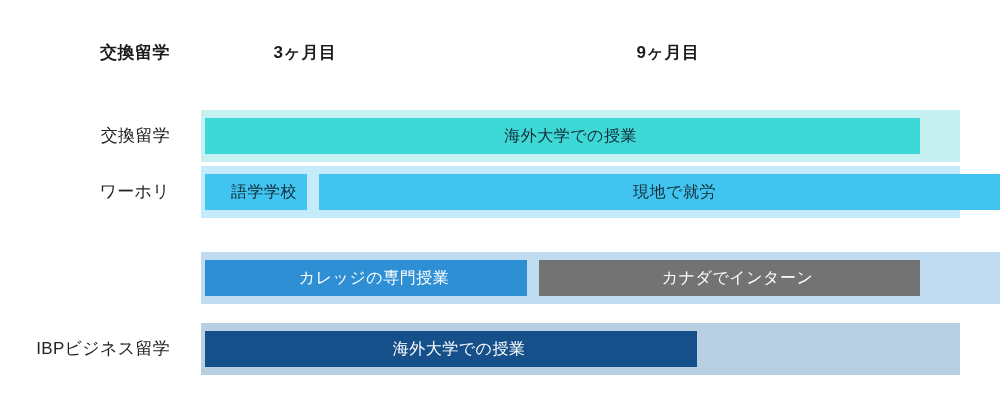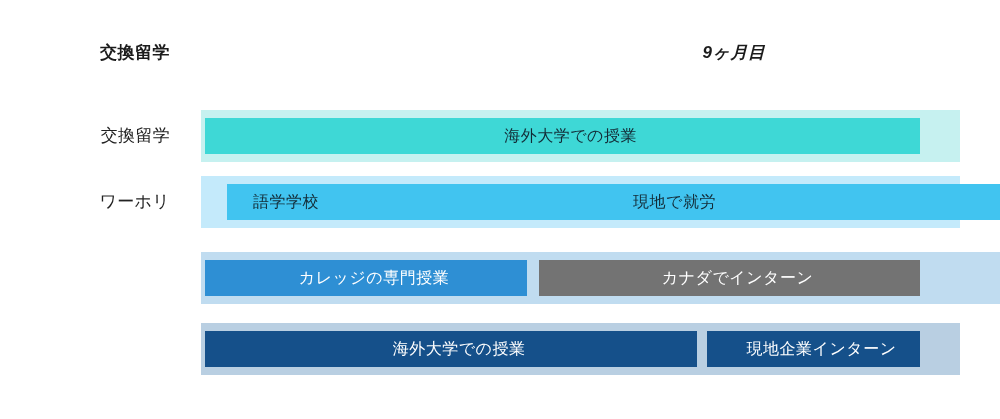--- a/index.html
+++ b/index.html
@@ -94,61 +94,62 @@
 </style>
 </head>
 <body>
 
 <div id="timeline-figure">
 
   <div class="axis-header">
     <div class="axis-tick" style="left: 135px;">
       <span>交換留学</span>
     </div>
-    <div class="axis-tick" style="left: 734px; font-style: italic;">
+    <div class="axis-tick" style="left: 305px;">
+      <span>3ヶ月目</span>
+    </div>
+    <div class="axis-tick" style="left: 668px;">
       <span>9ヶ月目</span>
     </div>
   </div>
 
   <div class="row" style="top: 110px;">
     <div class="row-label">交換留学</div>
     <div class="track" style="left: 201px; width: 759px; background: rgb(198, 241, 240);">
       <div class="seg" style="left: 4px; width: 715px; background: rgb(62, 216, 214); color: rgb(19, 43, 54);">
         <span class="seg-label">海外大学での授業</span>
       </div>
     </div>
   </div>
 
-  <div class="row" style="top: 176px;">
+  <div class="row" style="top: 166px;">
     <div class="row-label">ワーホリ</div>
     <div class="track" style="left: 201px; width: 759px; background: rgb(196, 234, 251);">
-      <div class="seg" style="left: 4px; width: 102px; background: rgb(65, 196, 240); color: rgb(19, 43, 54); margin-left: 22px;">
+      <div class="seg" style="left: 4px; width: 102px; background: rgb(65, 196, 240); color: rgb(19, 43, 54);">
         <span class="seg-label">語学学校</span>
       </div>
       <div class="seg" style="left: 118px; width: 695px; background: rgb(65, 196, 240); color: rgb(19, 43, 54);">
         <span class="seg-label">現地で就労</span>
       </div>
     </div>
   </div>
 
   <div class="row" style="top: 252px;">
     <div class="track" style="left: 201px; width: 826px; background: rgb(192, 220, 240);">
       <div class="seg" style="left: 4px; width: 322px; background: rgb(46, 143, 212); color: rgb(255, 255, 255);">
         <span class="seg-label">カレッジの専門授業</span>
       </div>
       <div class="seg" style="left: 338px; width: 381px; background: #737373; color: rgb(255, 255, 255);">
         <span class="seg-label">カナダでインターン</span>
       </div>
     </div>
   </div>
 
   <div class="row" style="top: 323px;">
+    <div class="row-label">IBPビジネス留学</div>
     <div class="track" style="left: 201px; width: 759px; background: rgb(185, 207, 226);">
       <div class="seg" style="left: 4px; width: 492px; background: rgb(21, 80, 138); color: rgb(255, 255, 255);">
         <span class="seg-label">海外大学での授業</span>
-      </div>
-      <div class="seg" style="left: 506px; width: 213px; background: rgb(21, 80, 138); color: rgb(255, 255, 255);">
-        <span class="seg-label">現地企業インターン</span>
       </div>
     </div>
   </div>
 
 </div>
 
 </body></html>

